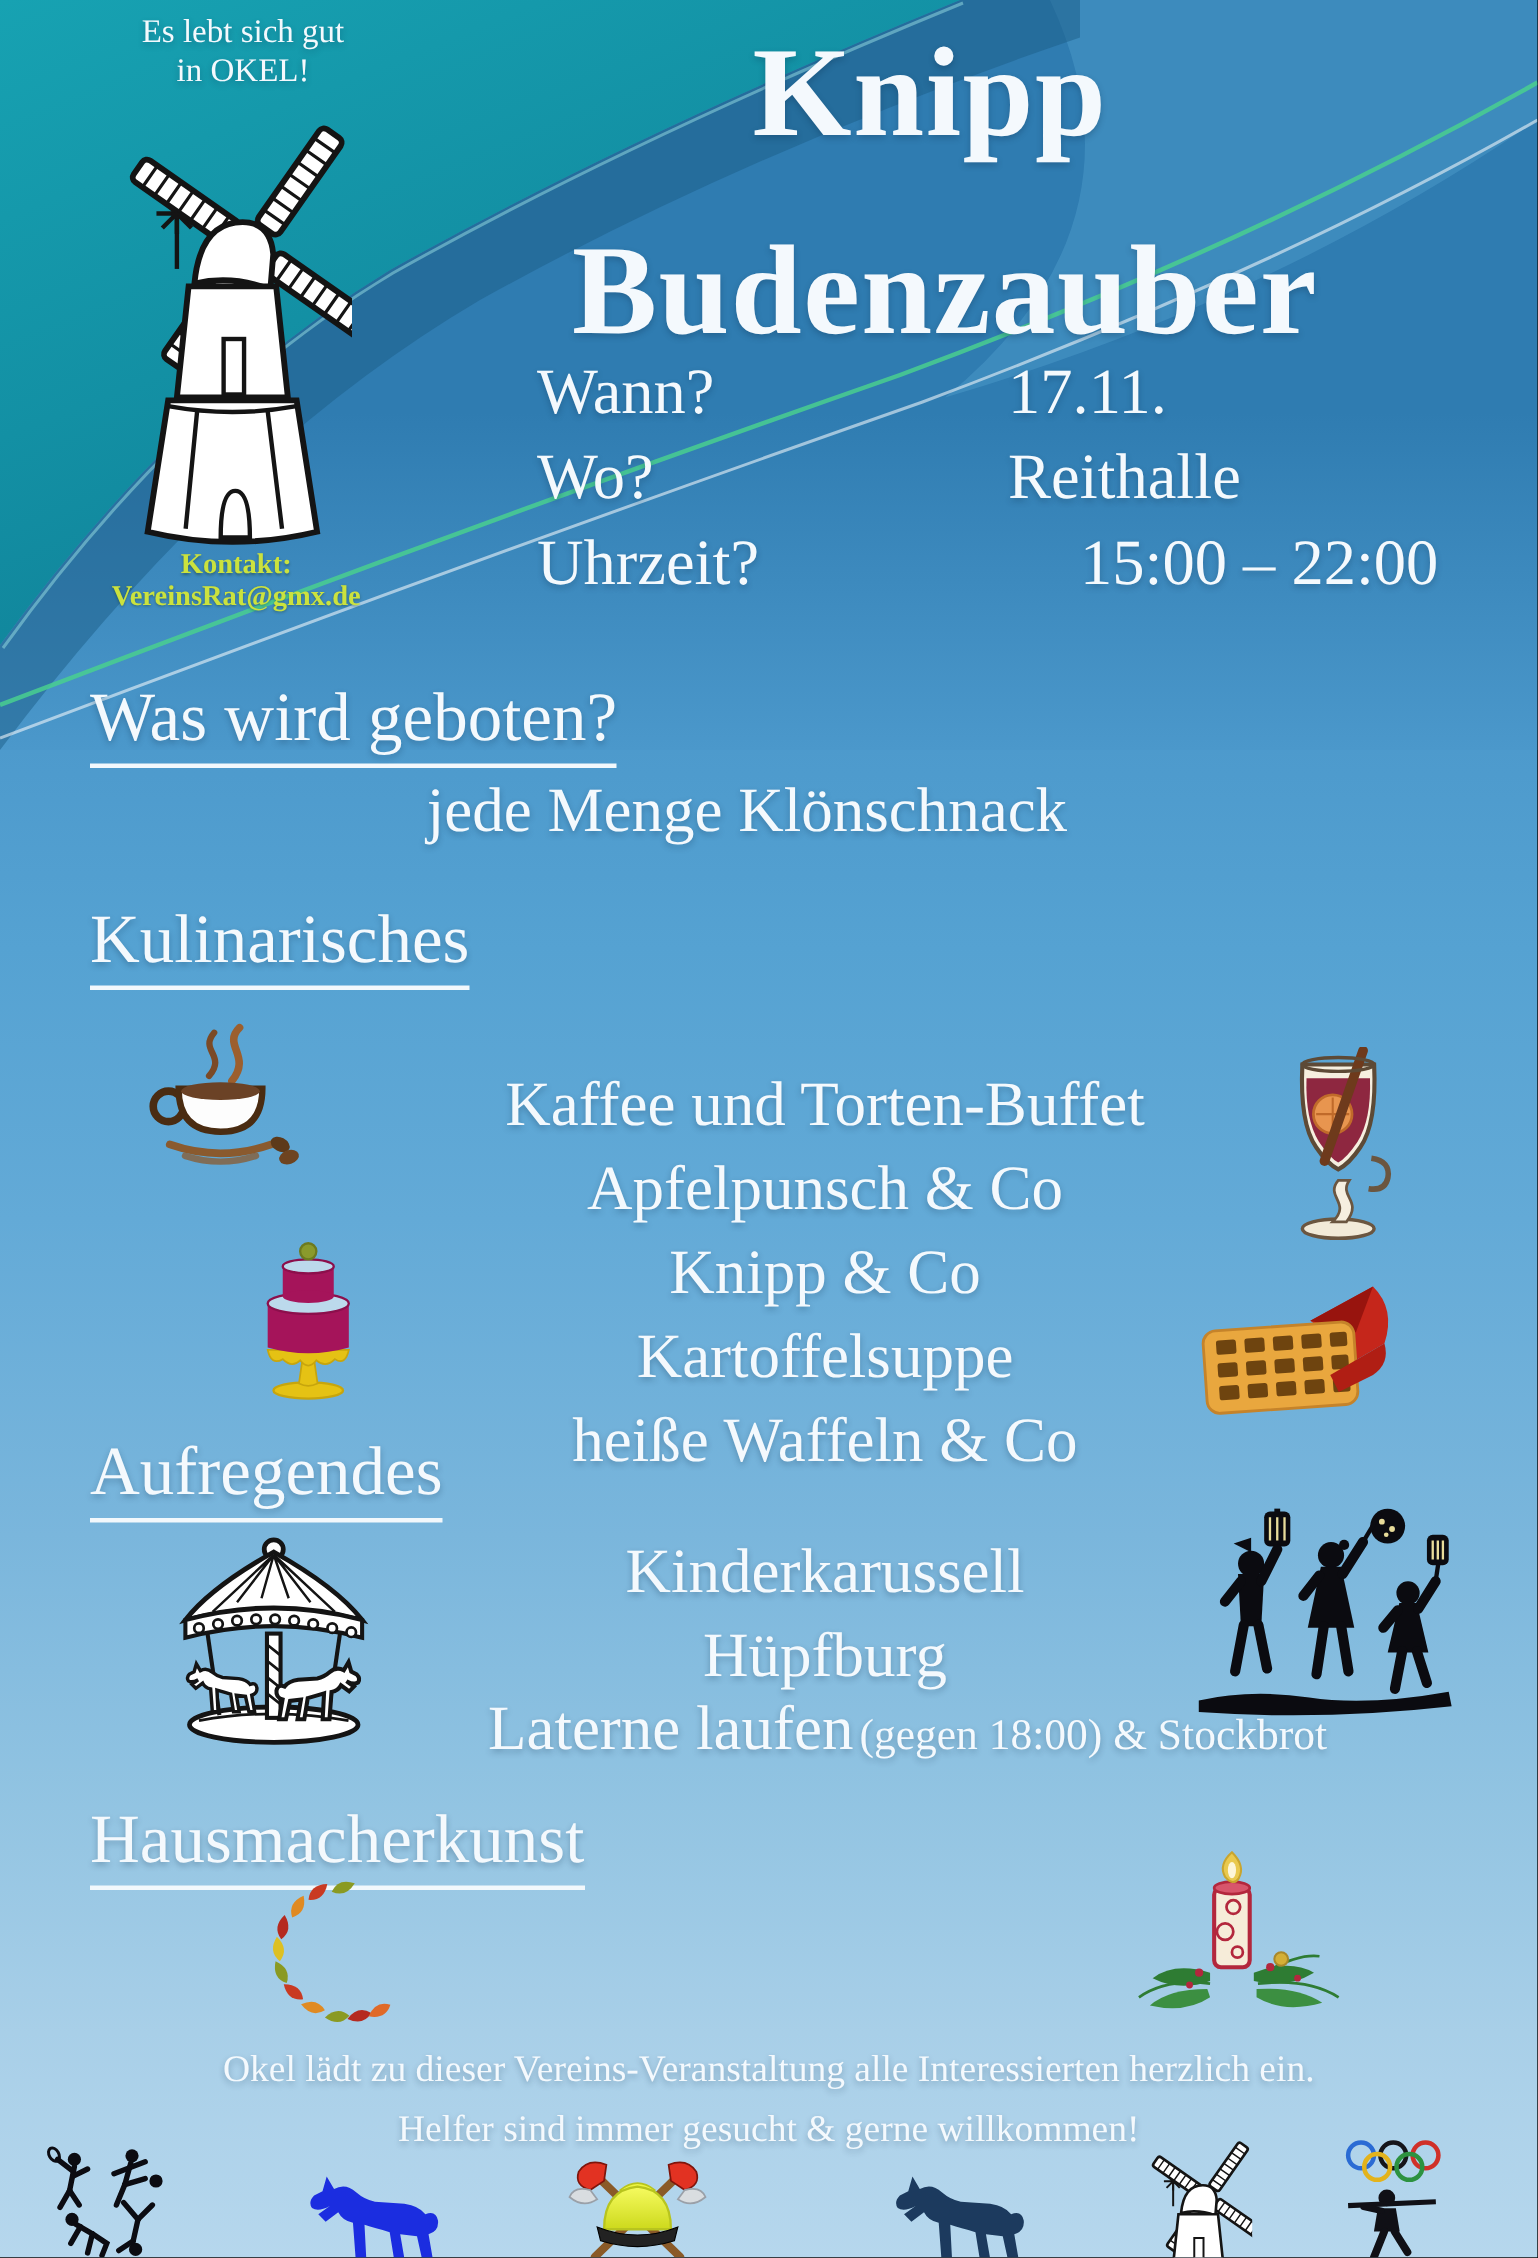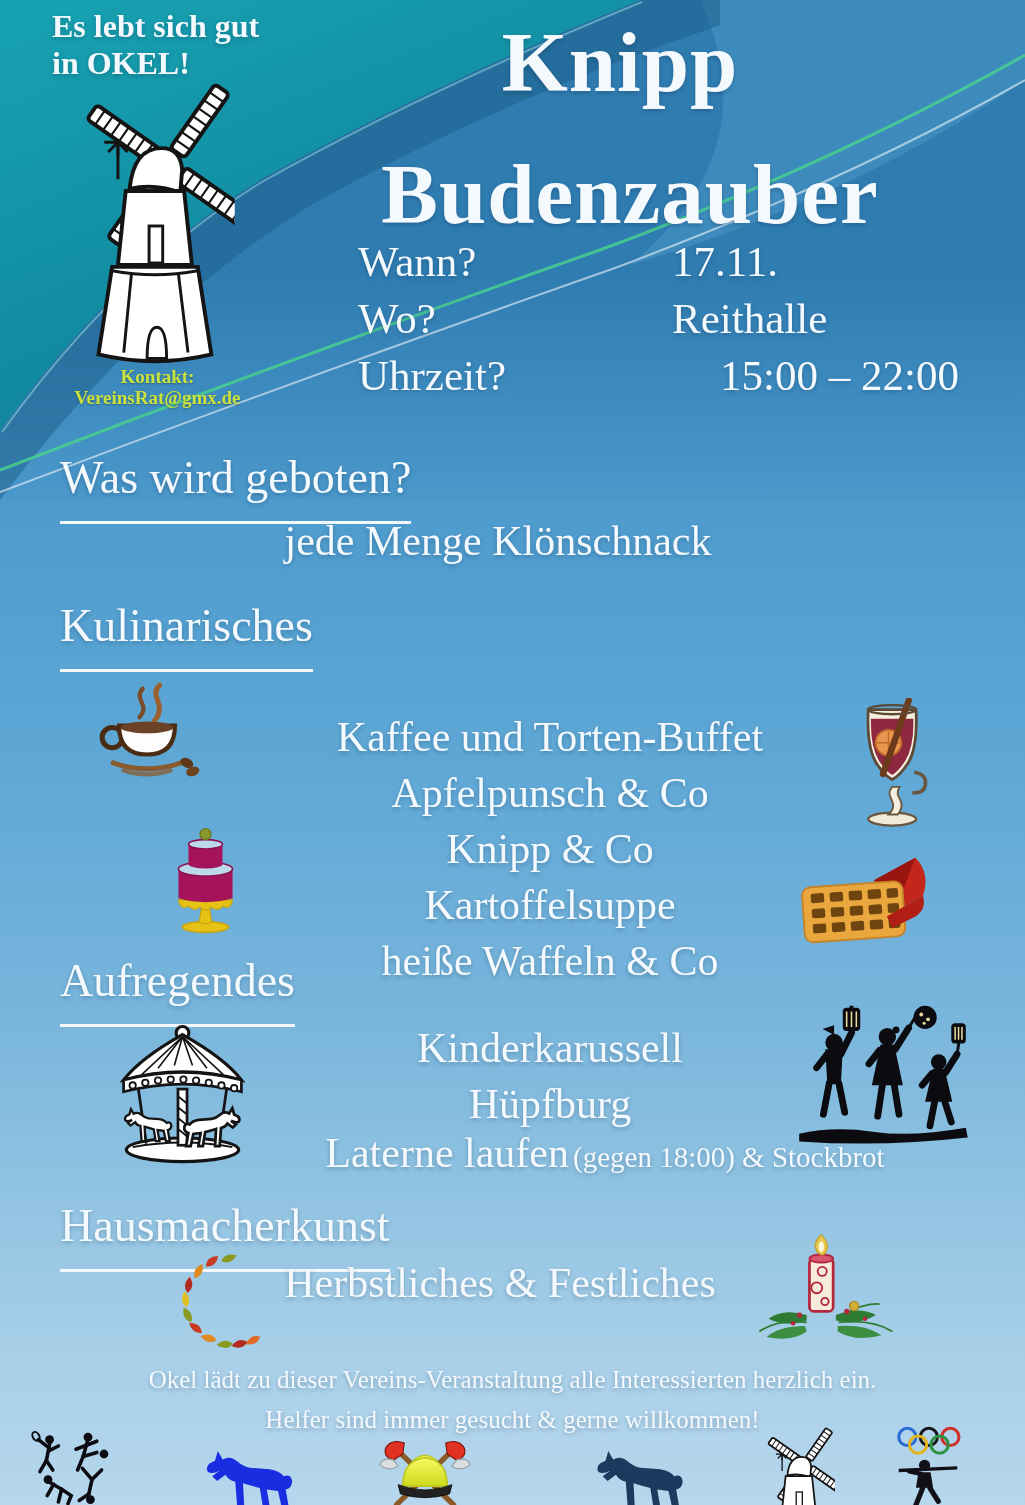--- a/index.html
+++ b/index.html
@@ -7,26 +7,26 @@
     position:relative;width:1025px;height:1505px;overflow:hidden;
     font-family:"Liberation Serif","DejaVu Serif",serif;
     color:#f4f9fd;
     background:linear-gradient(180deg,
       #2f7cb0 0%, #3282b6 10%, #3e8cbe 22%, #4b98cb 31%,
       #55a2d2 42%, #63aad7 54%, #7ab6dc 68%, #92c4e2 80%,
       #a8cfe8 90%, #b6d7ed 100%);
   }
   .abs{position:absolute;}
   .txt{text-shadow:0 2px 4px rgba(10,40,70,.28);}
-  .slogan{font-size:32px;line-height:1.16;text-align:left;font-weight:700;}
+  .slogan{font-size:22px;line-height:1.16;text-align:center;font-weight:400;}
   .contact{font-size:19px;line-height:1.12;text-align:center;font-weight:700;color:#cbe23e;text-shadow:0 1px 2px rgba(20,40,10,.4);}
   .title{font-size:85px;font-weight:700;text-align:center;letter-spacing:1px;line-height:1;}
   .dlabel,.dvalue{font-size:43px;line-height:1;}
   .heading{font-size:46px;line-height:1;}
-  .heading span{display:inline-block;border-bottom:3px solid #f2f8fc;padding-bottom:20px;}
+  .heading span{display:inline-block;border-bottom:3px solid #f2f8fc;padding-bottom:8px;}
   .bodyline{font-size:42px;line-height:1;}
   .list{font-size:42px;line-height:56px;text-align:center;}
   .small-note{font-size:29px;}
   .footer1{font-size:25px;text-align:center;width:100%;}
   .footer2{font-size:25px;text-align:center;width:100%;}
   .nowrap{white-space:nowrap;}
   svg{display:block;}
 </style>
 </head>
 <body>
@@ -269,21 +269,20 @@
     <g fill="#e8dc9a">
         <circle cx="130" cy="17" r="2"></circle>
         <circle cx="137" cy="22" r="2"></circle>
         <circle cx="133" cy="26" r="1.6"></circle>
       </g>
   </svg>
 
   <div class="abs txt heading" style="left:60px;top:1203px;">
     <span>Hausmacherkunst</span>
   </div>
-  <div class="abs txt bodyline" style="left:225px;top:1262px;width:550px;text-align:center;">Herbstliches &amp; Festliches</div>
 
   <svg class="abs" style="left:160px;top:1252px;" width="115" height="100" viewBox="0 0 120 110">
     <g>
       <g transform="translate(64,10) rotate(-20)">
           <path d="M0,0 Q8,-8 18,0 Q8,8 0,0 Z" fill="#8a9a22"></path>
         </g>
       <g transform="translate(47,16) rotate(-40)">
           <path d="M0,0 Q8,-8 18,0 Q8,8 0,0 Z" fill="#c93a22"></path>
         </g>
       <g transform="translate(35,29) rotate(-62)">

